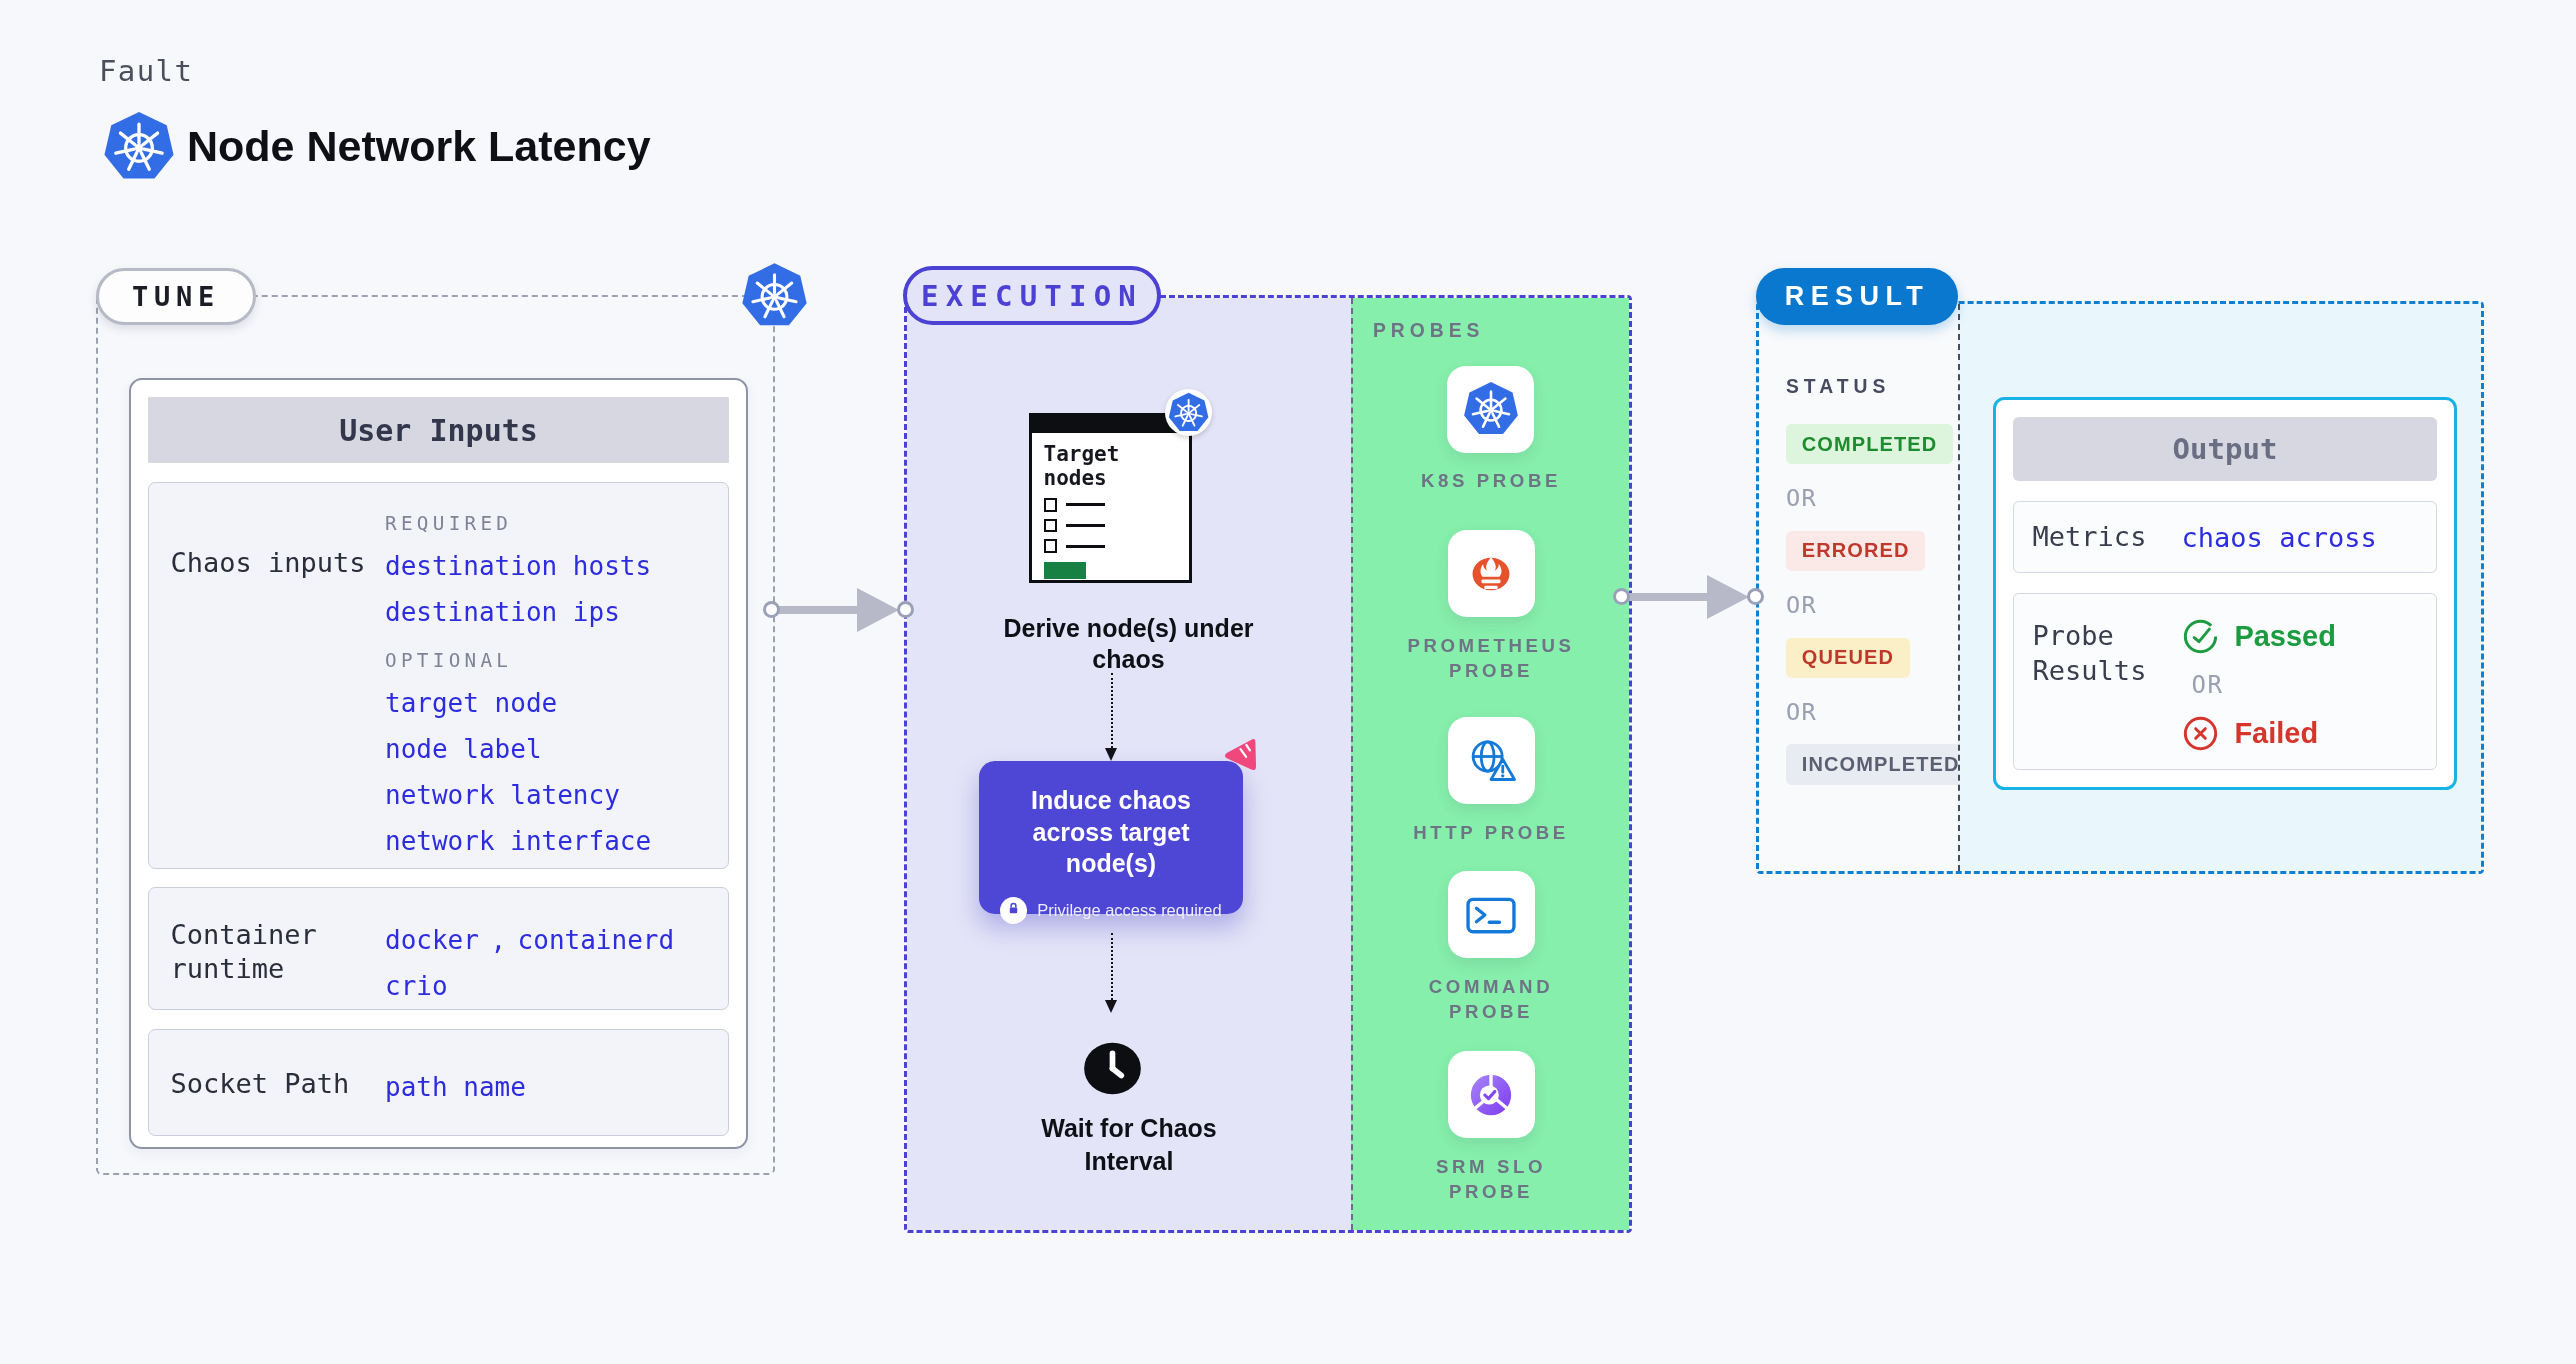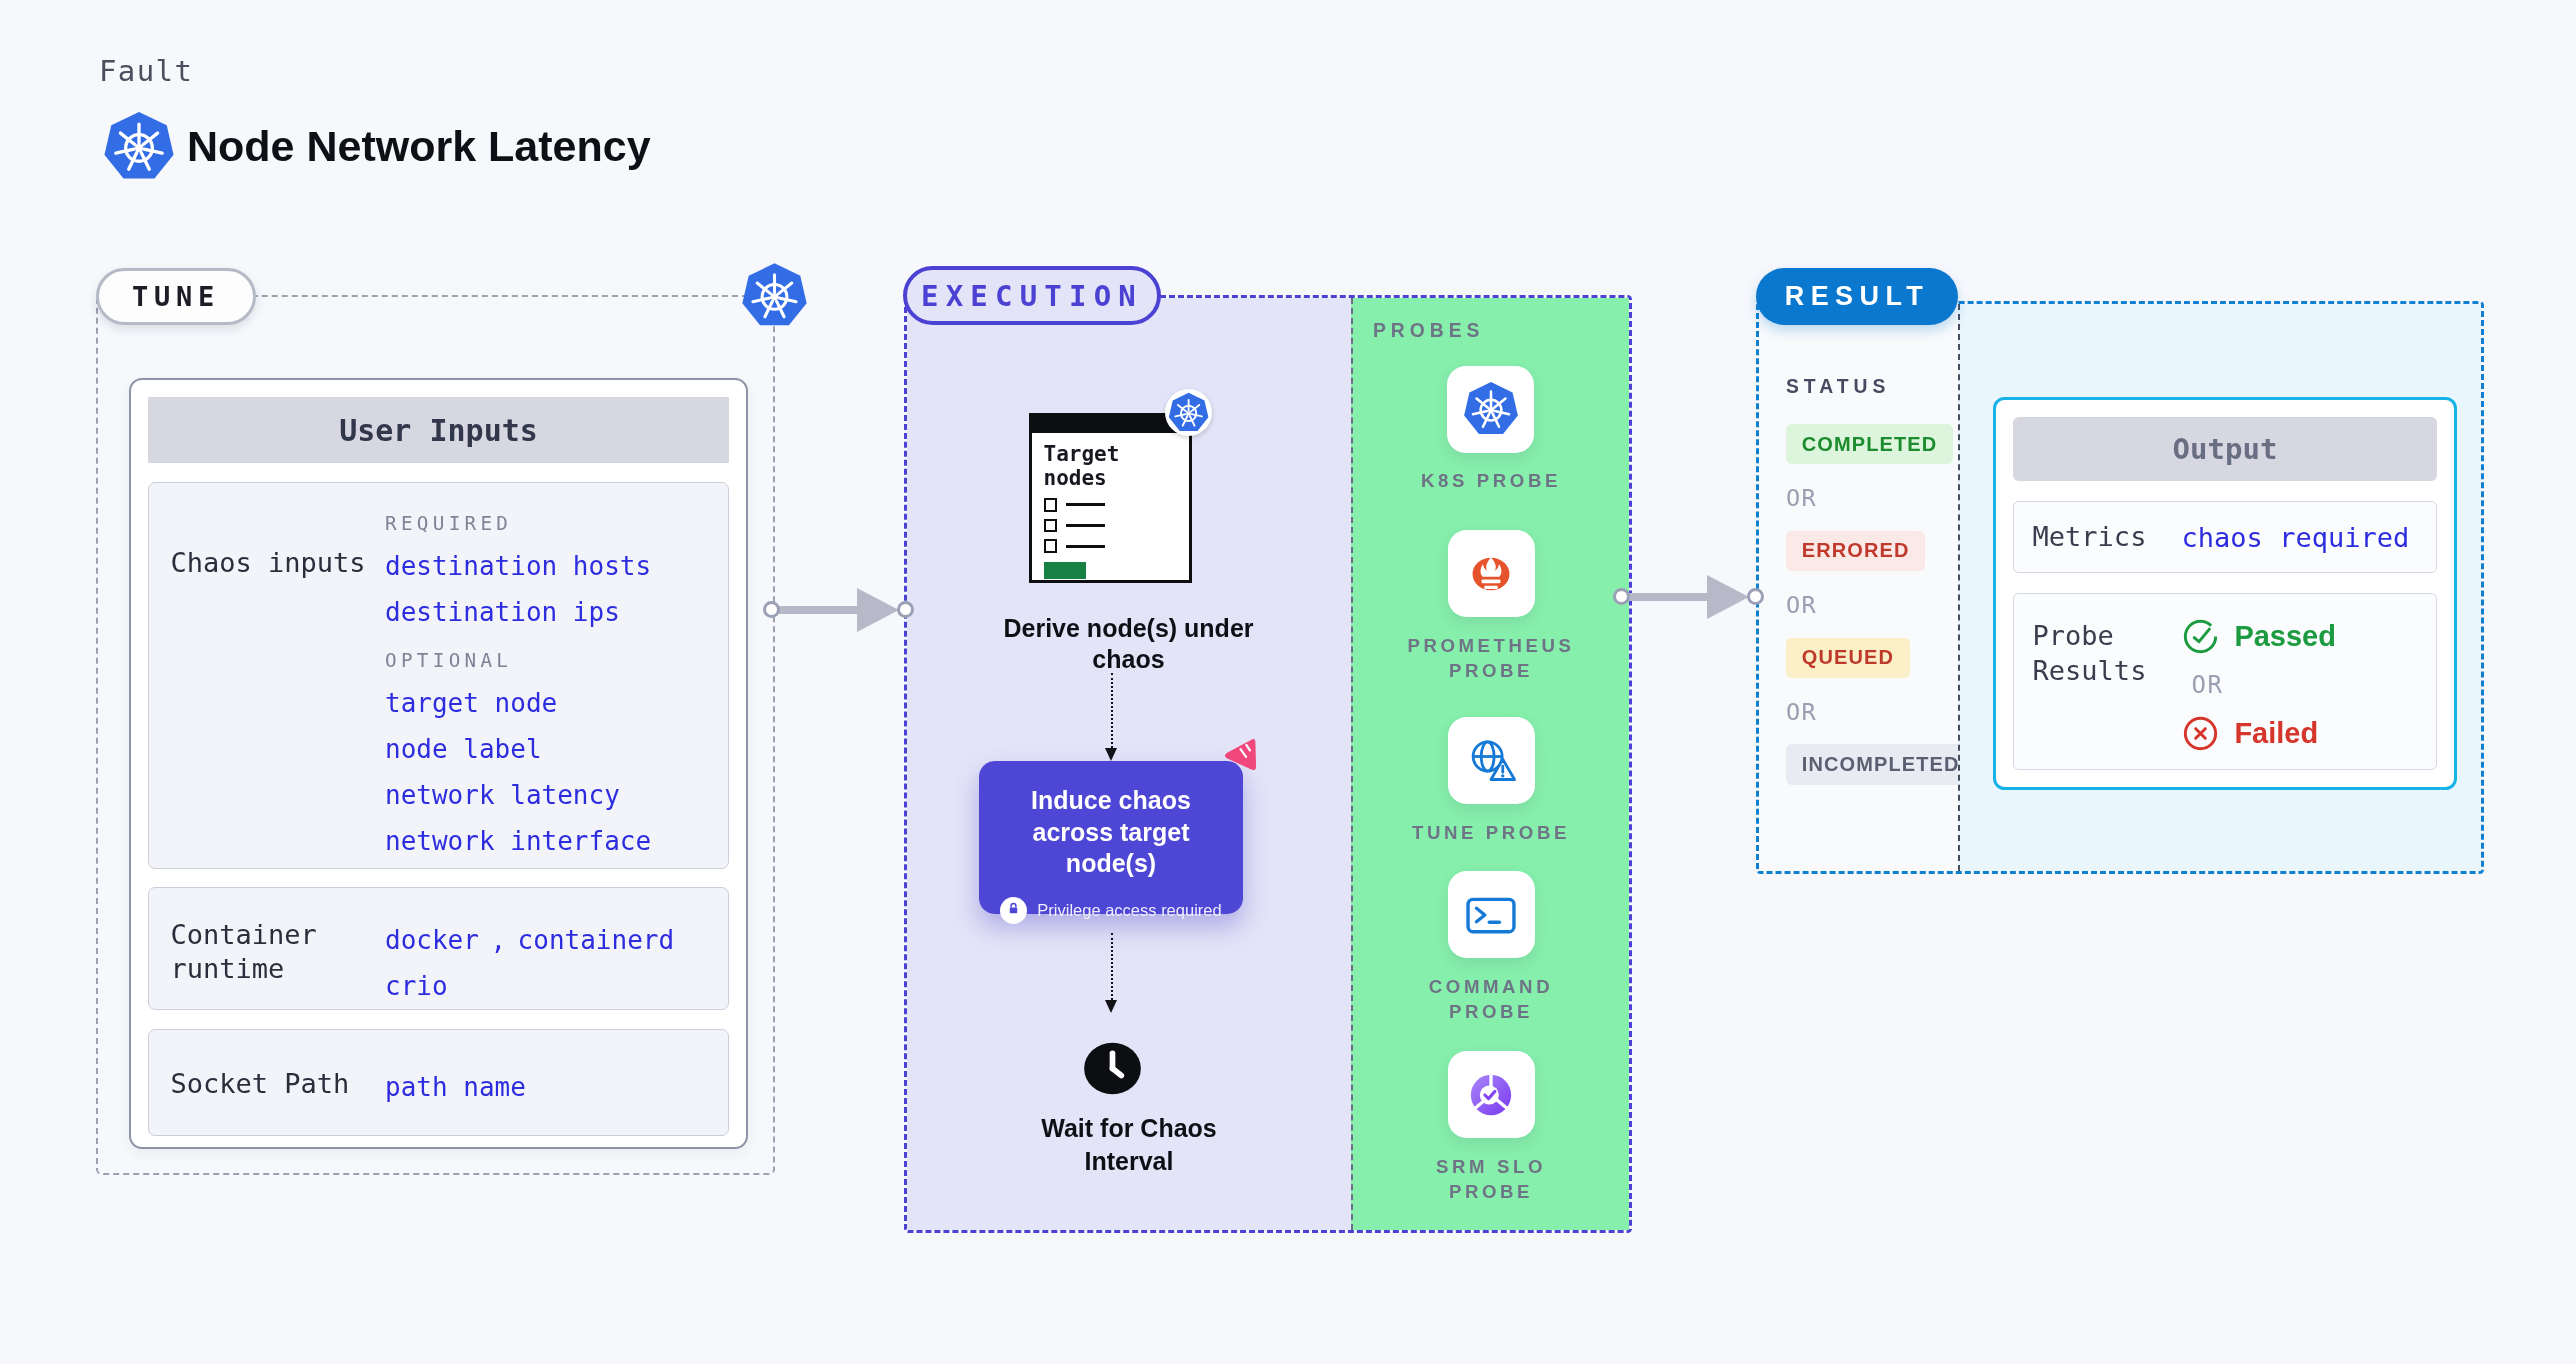--- a/index.html
+++ b/index.html
@@ -366,21 +366,21 @@
                 <g stroke="var(--http-blue)" stroke-width="5" fill="none">
                   <circle cx="44" cy="42" r="26"></circle>
                   <ellipse cx="44" cy="42" rx="11.5" ry="26"></ellipse>
                   <line x1="18.5" y1="42" x2="69.5" y2="42"></line>
                 </g>
                 <path d="M71 47 L92 83 L50 83 Z" fill="#fff" stroke="var(--http-blue)" stroke-width="5" stroke-linejoin="round"></path>
                 <line x1="71" y1="59" x2="71" y2="70" stroke="var(--http-blue)" stroke-width="5" stroke-linecap="round"></line>
                 <circle cx="71" cy="76.5" r="3" fill="var(--http-blue)"></circle>
               </svg></span>
           </div>
-        <div class="probe-label">TUNE PROBE</div>
+        <div class="probe-label">HTTP PROBE</div>
       </div>
       <div class="probe" id="probe-cmd">
         <div class="probe-card">
             <span class="picon" style="display: inline-block;"><svg viewBox="0 0 100 100" width="100%" height="100%">
                 <rect x="9" y="22" width="82" height="58" rx="9" fill="none" stroke="var(--http-blue)" stroke-width="6"></rect>
                 <polyline points="24,38 39,50 24,62" fill="none" stroke="var(--http-blue)" stroke-width="6" stroke-linecap="round" stroke-linejoin="round"></polyline>
                 <line x1="47" y1="63" x2="65" y2="63" stroke="var(--http-blue)" stroke-width="6" stroke-linecap="round"></line>
               </svg></span>
           </div>
         <div class="probe-label">COMMAND PROBE</div>
@@ -428,21 +428,21 @@
       <div class="or">OR</div>
       <div class="badge incompleted">INCOMPLETED</div>
     </div>
 
     <div id="output-panel">
       <div id="output-card">
         <div id="oc-header">Output</div>
 
         <div class="oc-row" id="oc-metrics">
           <div class="oc-label">Metrics</div>
-          <div class="oc-value">chaos required</div>
+          <div class="oc-value">chaos across</div>
         </div>
 
         <div class="oc-row" id="oc-probe">
           <div class="oc-label">Probe Results</div>
           <div class="oc-results">
             <div class="res-row">
               <span class="res-icon" style="display: inline-block;"><svg viewBox="0 0 100 100" width="100%" height="100%">
                     <circle cx="50" cy="50" r="41" fill="none" stroke="var(--green)" stroke-width="8" pathLength="100" stroke-dasharray="87 13"></circle>
                     <path d="M33 53 L46 64 L74 30" fill="none" stroke="var(--green)" stroke-width="8" stroke-linecap="round" stroke-linejoin="round"></path>
                   </svg></span>

